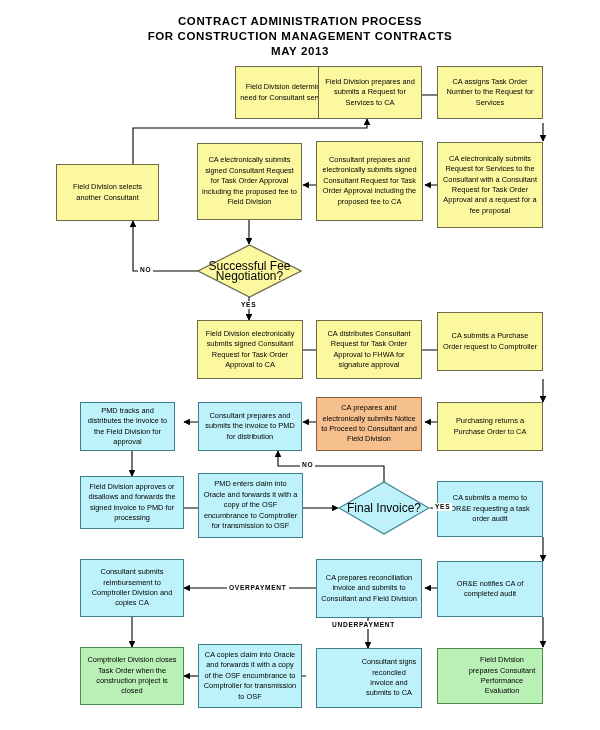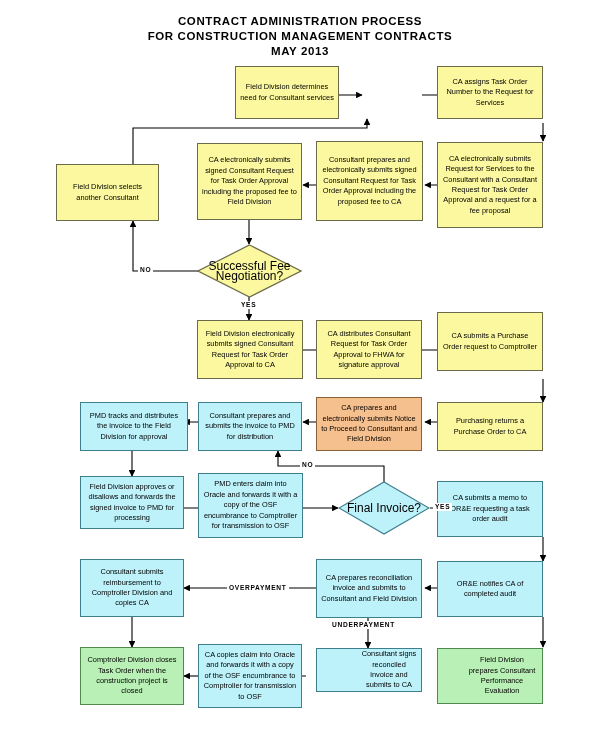--- a/index.html
+++ b/index.html
@@ -161,20 +161,23 @@
     </g>
 
     <g stroke="#000000" stroke-width="1.1" fill="none">
       <path d="M200,676 L188,676"></path>
     </g>
   </svg>
 
   <div class="node fill-yellow" style="left:199px;top:66px;width:104px;height:53px;margin-left:36px;">
     <span class="txt">Field Division determines need for Consultant services</span>
   </div>
+  <div class="node fill-yellow" style="left:318px;top:66px;width:104px;height:53px;">
+    <span class="txt">Field Division prepares and submits a Request for Services to CA</span>
+  </div>
   <div class="node fill-yellow" style="left:437px;top:66px;width:106px;height:53px;">
     <span class="txt">CA assigns Task Order Number to the Request for Services</span>
   </div>
 
   <div class="node fill-yellow" style="left:56px;top:164px;width:103px;height:57px;">
     <span class="txt">Field Division selects another Consultant</span>
   </div>
   <div class="node fill-yellow" style="left:197px;top:143px;width:105px;height:77px;">
     <span class="txt">CA electronically submits signed Consultant Request for Task Order Approval including the proposed fee to Field Division</span>
   </div>
@@ -195,21 +198,21 @@
   <div class="node fill-yellow" style="left:197px;top:320px;width:106px;height:59px;">
     <span class="txt">Field Division electronically submits signed Consultant Request for Task Order Approval to CA</span>
   </div>
   <div class="node fill-yellow" style="left:316px;top:320px;width:106px;height:59px;">
     <span class="txt">CA distributes Consultant Request for Task Order Approval to FHWA for signature approval</span>
   </div>
   <div class="node fill-yellow" style="left:437px;top:312px;width:106px;height:59px;">
     <span class="txt">CA submits a Purchase Order request to Comptroller</span>
   </div>
 
-  <div class="node fill-cyan" style="left:80px;top:402px;width:108px;height:49px;justify-content:flex-end;">
+  <div class="node fill-cyan" style="left:80px;top:402px;width:95px;height:49px;justify-content:flex-end;">
     <span class="txt">PMD tracks and distributes the invoice to the Field Division for approval</span>
   </div>
   <div class="node fill-cyan" style="left:198px;top:402px;width:104px;height:49px;">
     <span class="txt">Consultant prepares and submits the invoice to PMD for distribution</span>
   </div>
   <div class="node fill-orange" style="left:316px;top:397px;width:106px;height:54px;">
     <span class="txt">CA prepares and electronically submits Notice to Proceed to Consultant and Field Division</span>
   </div>
   <div class="node fill-yellow" style="left:437px;top:402px;width:106px;height:49px;">
     <span class="txt">Purchasing returns a Purchase Order to CA</span>
@@ -240,21 +243,21 @@
   <div class="node fill-cyan" style="left:437px;top:561px;width:106px;height:56px;">
     <span class="txt">OR&amp;E notifies CA of completed audit</span>
   </div>
 
   <div class="node fill-green" style="left:80px;top:647px;width:104px;height:58px;">
     <span class="txt">Comptroller Division closes Task Order when the construction project is closed</span>
   </div>
   <div class="node fill-cyan" style="left:198px;top:644px;width:104px;height:64px;">
     <span class="txt">CA copies claim into Oracle and forwards it with a copy of the OSF encumbrance to Comptroller for transmission to OSF</span>
   </div>
-  <div class="node fill-cyan" style="left:316px;top:648px;width:106px;height:44px;padding-left:44px;">
+  <div class="node fill-cyan" style="left:316px;top:648px;width:106px;height:60px;padding-left:44px;">
     <span class="txt">Consultant signs reconciled invoice and submits to CA</span>
   </div>
   <div class="node fill-green" style="left:437px;top:648px;width:106px;height:56px;padding-left:28px;">
     <span class="txt">Field Division prepares Consultant Performance Evaluation</span>
   </div>
 
   <div class="edge-label" style="left:138px;top:266px;">NO</div>
   <div class="edge-label" style="left:239px;top:301px;">YES</div>
   <div class="edge-label" style="left:300px;top:461px;">NO</div>
   <div class="edge-label" style="left:433px;top:503px;">YES</div>

